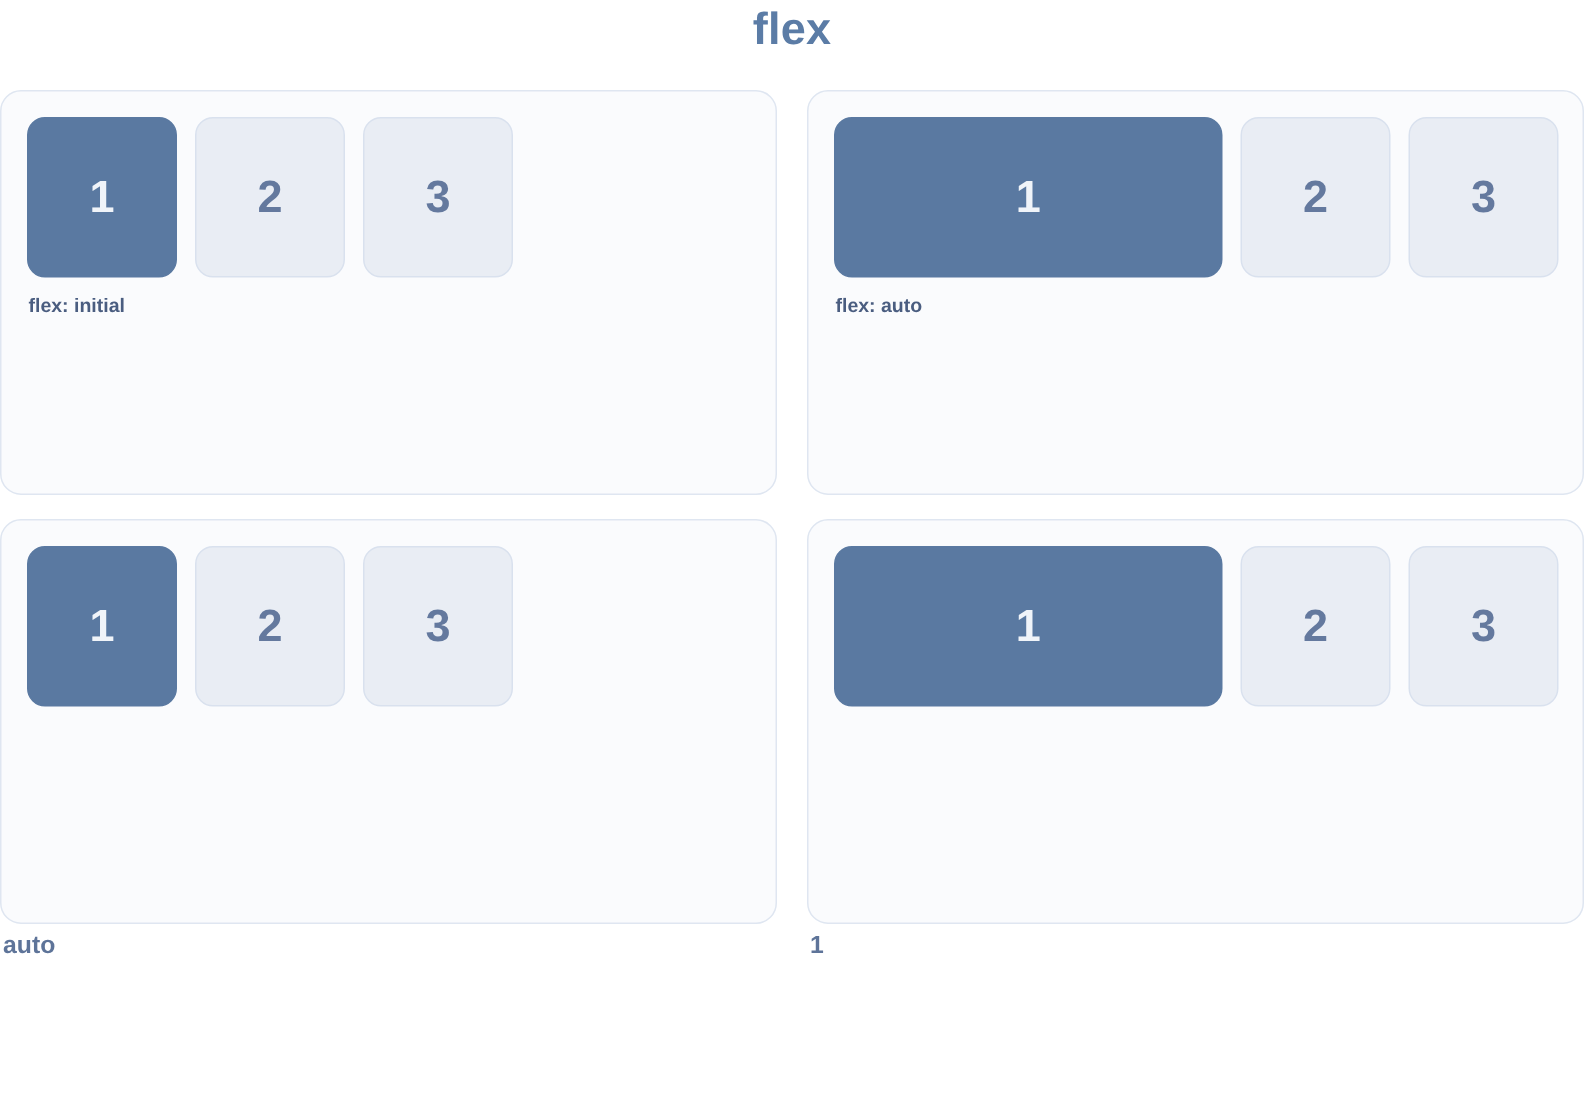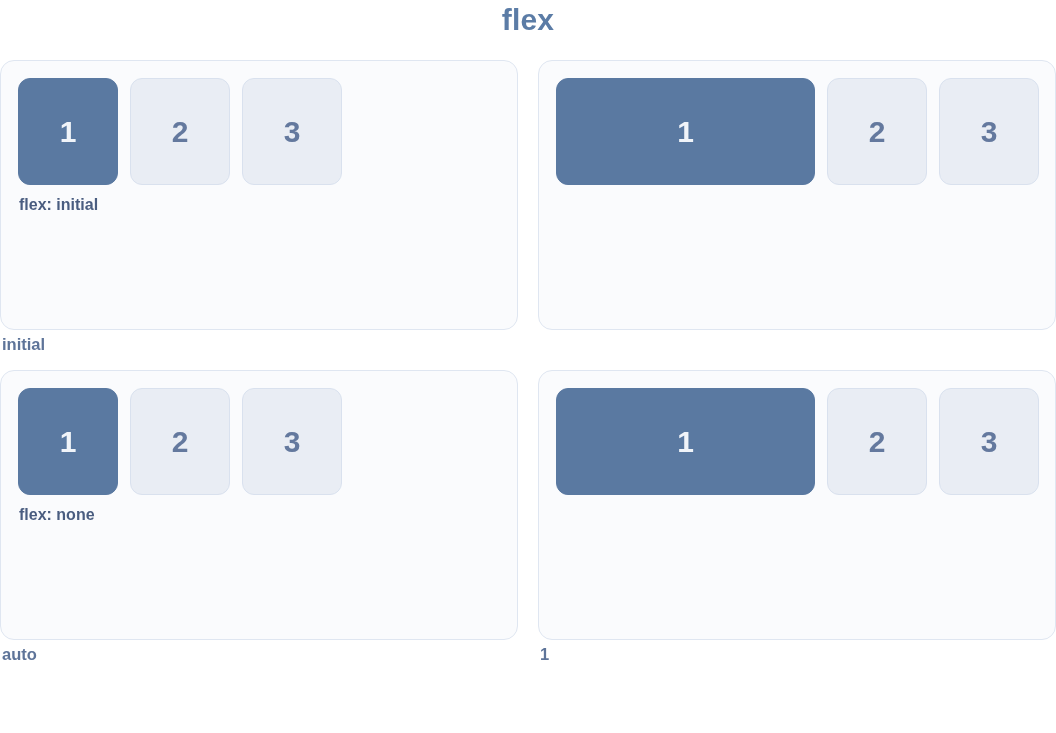--- a/index.html
+++ b/index.html
@@ -62,21 +62,21 @@
   .flex-item.active {
     background: #5a79a1;
     border-color: #5a79a1;
     color: #f0f4f9;
   }
   .flex-item.grow {
     flex: 1 1 auto;
   }
   .caption {
     margin: 11px 0 0 18px;
-    font-size: 16px;
+    font-size: 13px;
     font-weight: 600;
     color: #4a5d80;
   }
   .cell-label {
     margin-top: 5px;
     padding-left: 2px;
     font-size: 16.5px;
     font-weight: 700;
     color: #5e7499;
   }
@@ -92,41 +92,40 @@
 
     <div class="cell">
       <div class="card">
         <div class="items-row">
           <div class="flex-item active">1</div>
           <div class="flex-item">2</div>
           <div class="flex-item">3</div>
         </div>
         <div class="caption">flex: initial</div>
       </div>
-      <div class="cell-label">initial</div>
     </div>
 
     <div class="cell">
       <div class="card">
         <div class="items-row">
           <div class="flex-item active grow">1</div>
           <div class="flex-item">2</div>
           <div class="flex-item">3</div>
         </div>
+        <div class="caption">flex: auto</div>
       </div>
     </div>
 
     <div class="cell">
       <div class="card">
         <div class="items-row">
           <div class="flex-item active">1</div>
           <div class="flex-item">2</div>
           <div class="flex-item">3</div>
         </div>
-        <div class="caption">flex: none</div>
       </div>
       <div class="cell-label">auto</div>
     </div>
 
     <div class="cell">
       <div class="card">
         <div class="items-row">
           <div class="flex-item active grow">1</div>
           <div class="flex-item">2</div>
           <div class="flex-item">3</div>

